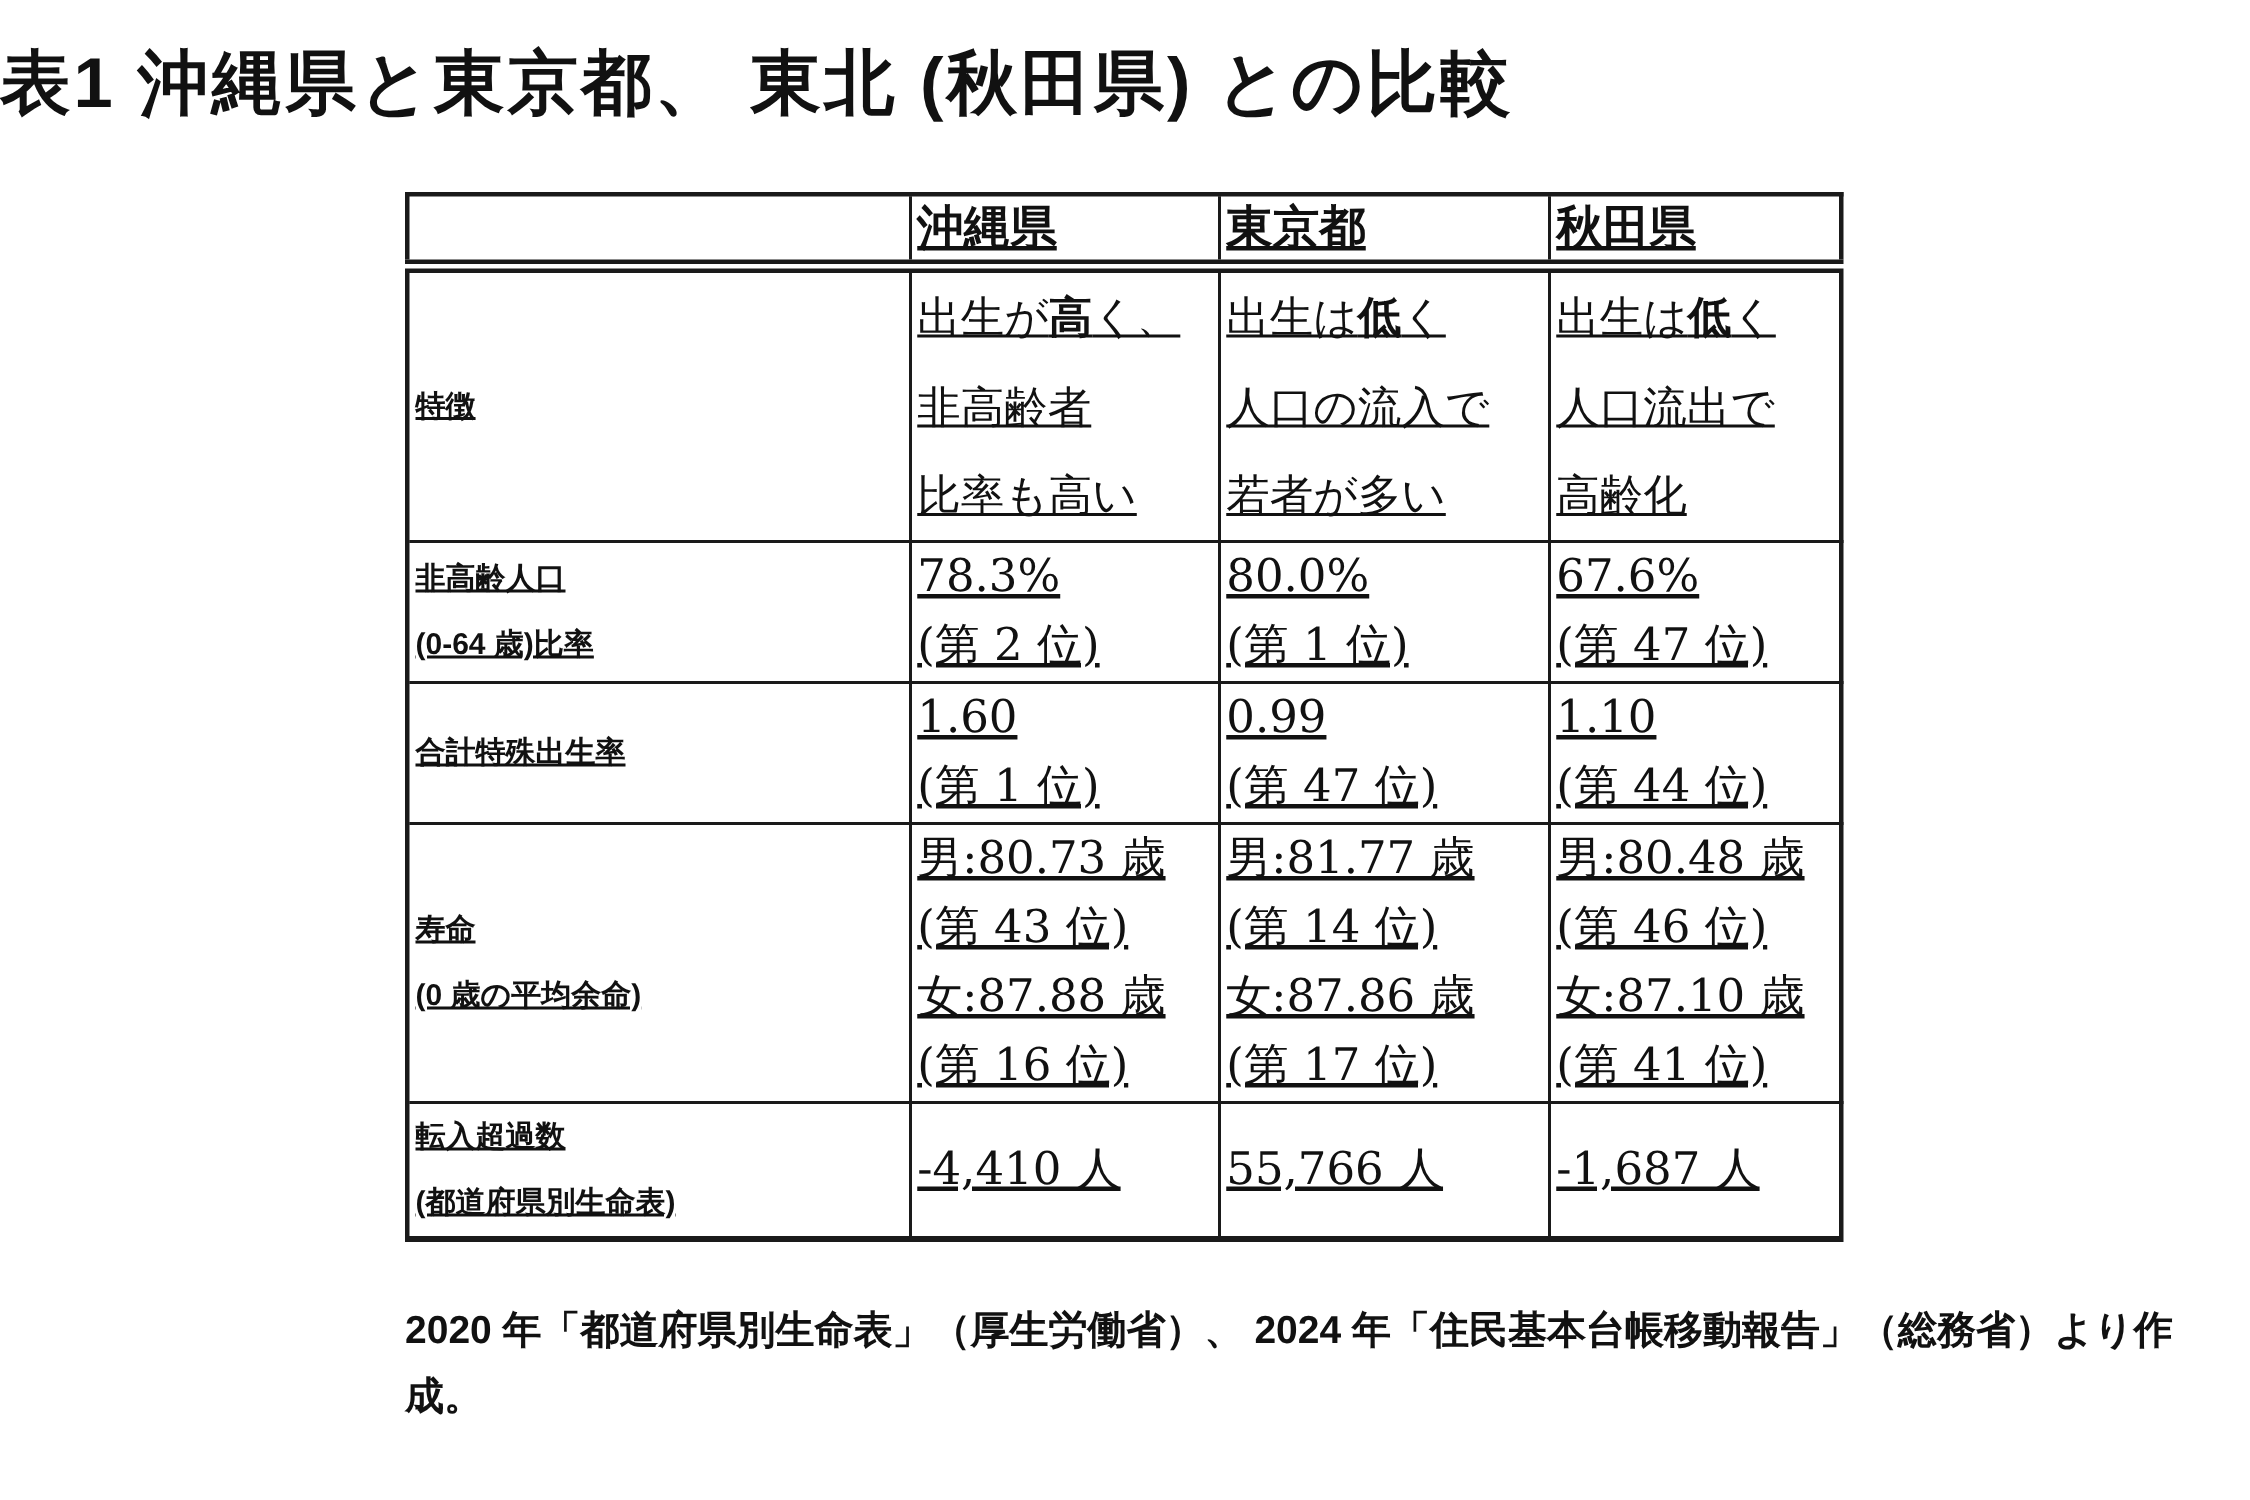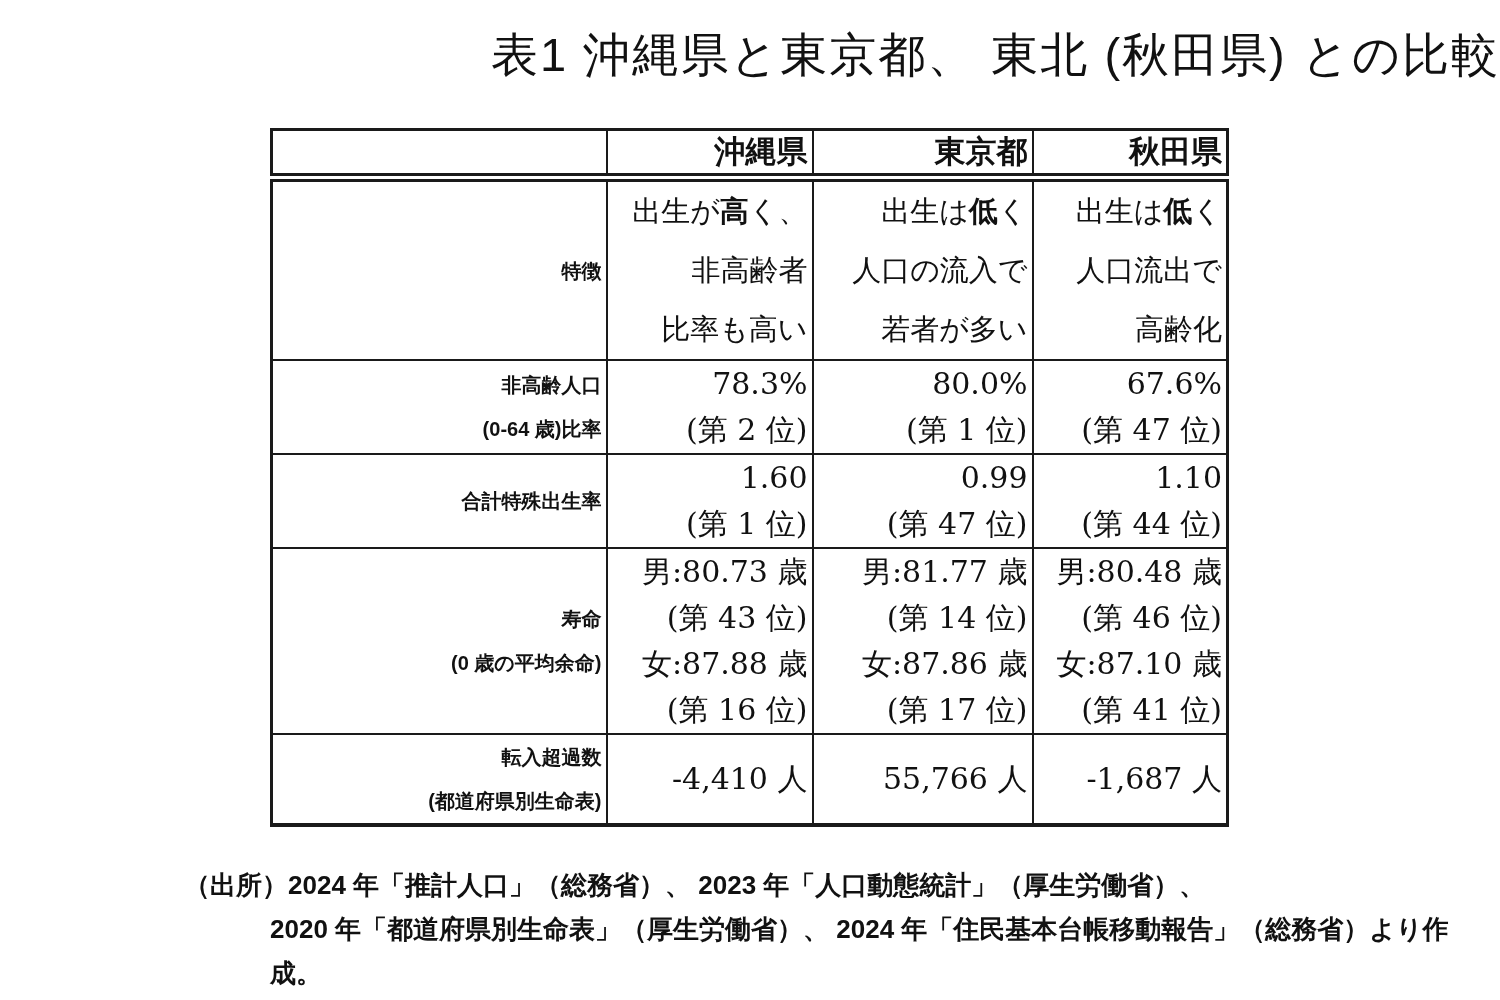--- a/index.html
+++ b/index.html
@@ -7,40 +7,41 @@
     padding: 0;
     width: 1500px;
     height: 1000px;
     background: #ffffff;
     color: #111111;
     overflow: hidden;
     font-family: "Liberation Sans", "DejaVu Sans", sans-serif;
   }
   .page-title {
     margin: 24px 0 0 0;
-    text-align: right;
+    text-align: left;
     font-size: 47px;
-    font-weight: 400;
+    font-weight: 700;
     letter-spacing: 2px;
     line-height: 62px;
     font-family: "Liberation Sans", "DejaVu Sans", sans-serif;
   }
   table.cmp {
     border-collapse: collapse;
     table-layout: fixed;
     margin: 42px 0 0 270px;
     border: 3px solid #1a1a1a;
     border-bottom-width: 4px;
   }
   table.cmp th, table.cmp td {
     border: 2px solid #1a1a1a;
-    text-align: right;
+    text-align: left;
     vertical-align: middle;
     padding: 0 4px;
     overflow: hidden;
+    text-decoration: underline;
   }
   
   table.cmp thead th {
     border-bottom: 9px double #1a1a1a;
   }
   tr.r-head    { height: 46px;  }
   tr.r-feature { height: 133px; }
   tr.r-mid     { height: 93px;  }
   tr.r-life    { height: 183px; }
   tr.r-mig     { height: 90px;  }
@@ -185,15 +186,14 @@
       </td>
       <td class="data">-4,410 人</td>
       <td class="data">55,766 人</td>
       <td class="data">-1,687 人</td>
     </tr>
 
   </tbody>
 </table>
 
 <div class="source">
-  <div>（出所）2024 年「推計人口」（総務省）、 2023 年「人口動態統計」（厚生労働省）、</div>
   <div class="indent">2020 年「都道府県別生命表」（厚生労働省）、 2024 年「住民基本台帳移動報告」（総務省）より作成。</div>
 </div>
 
 </body></html>

